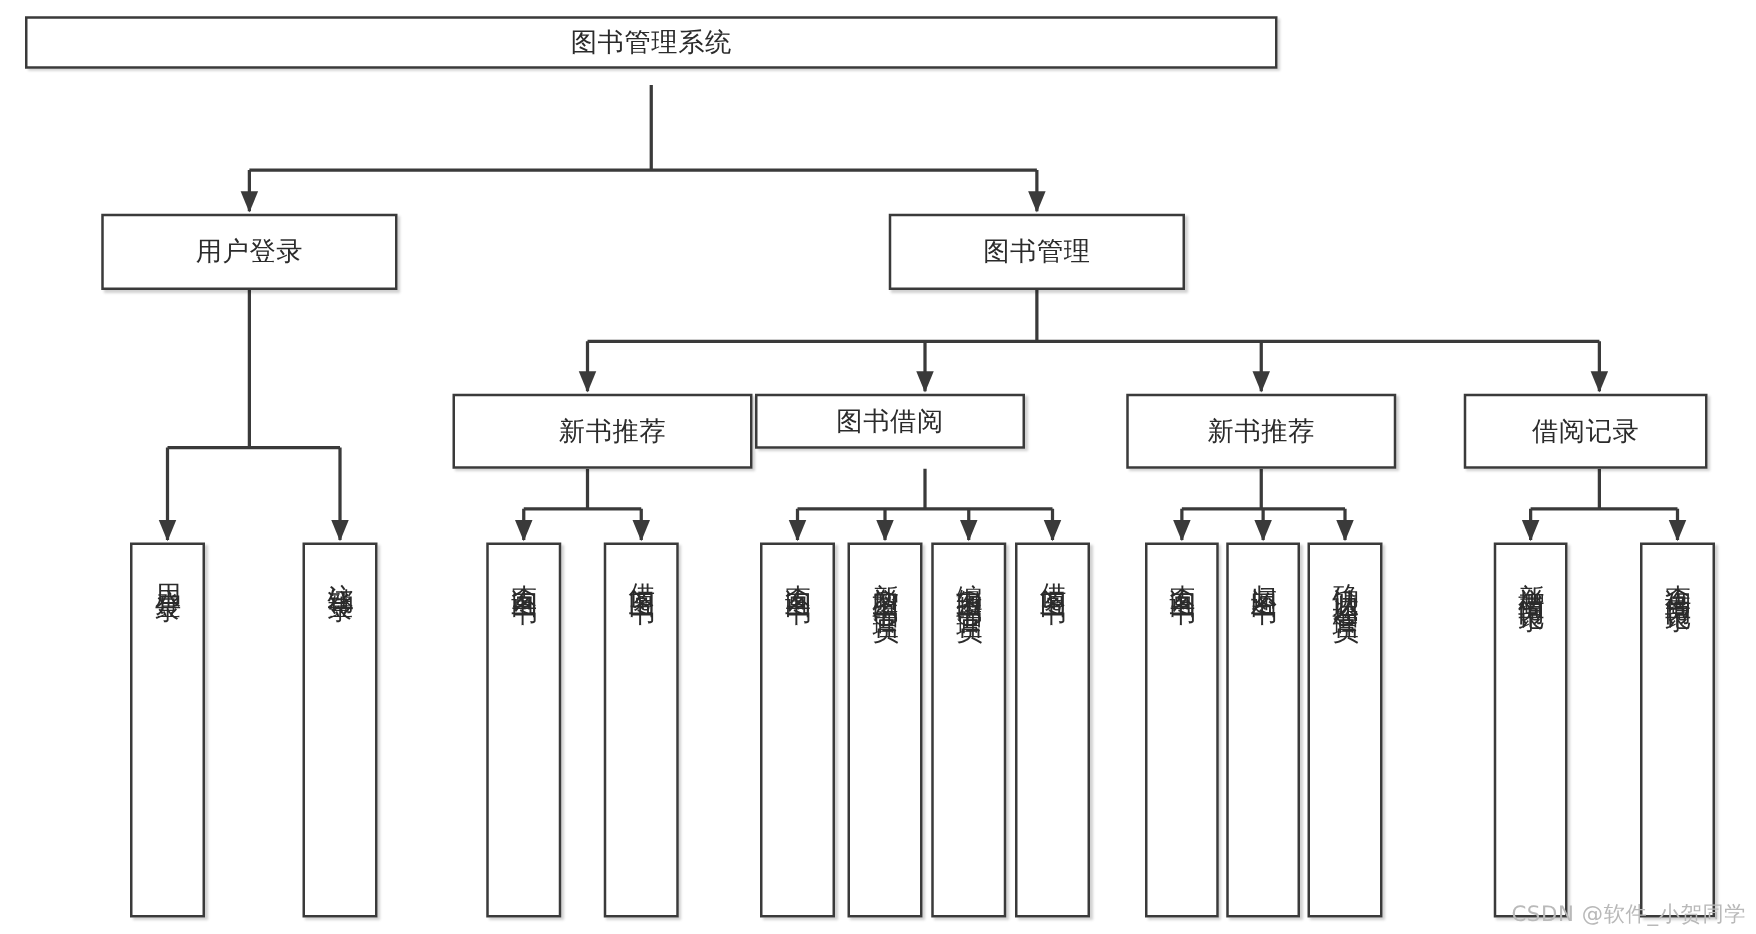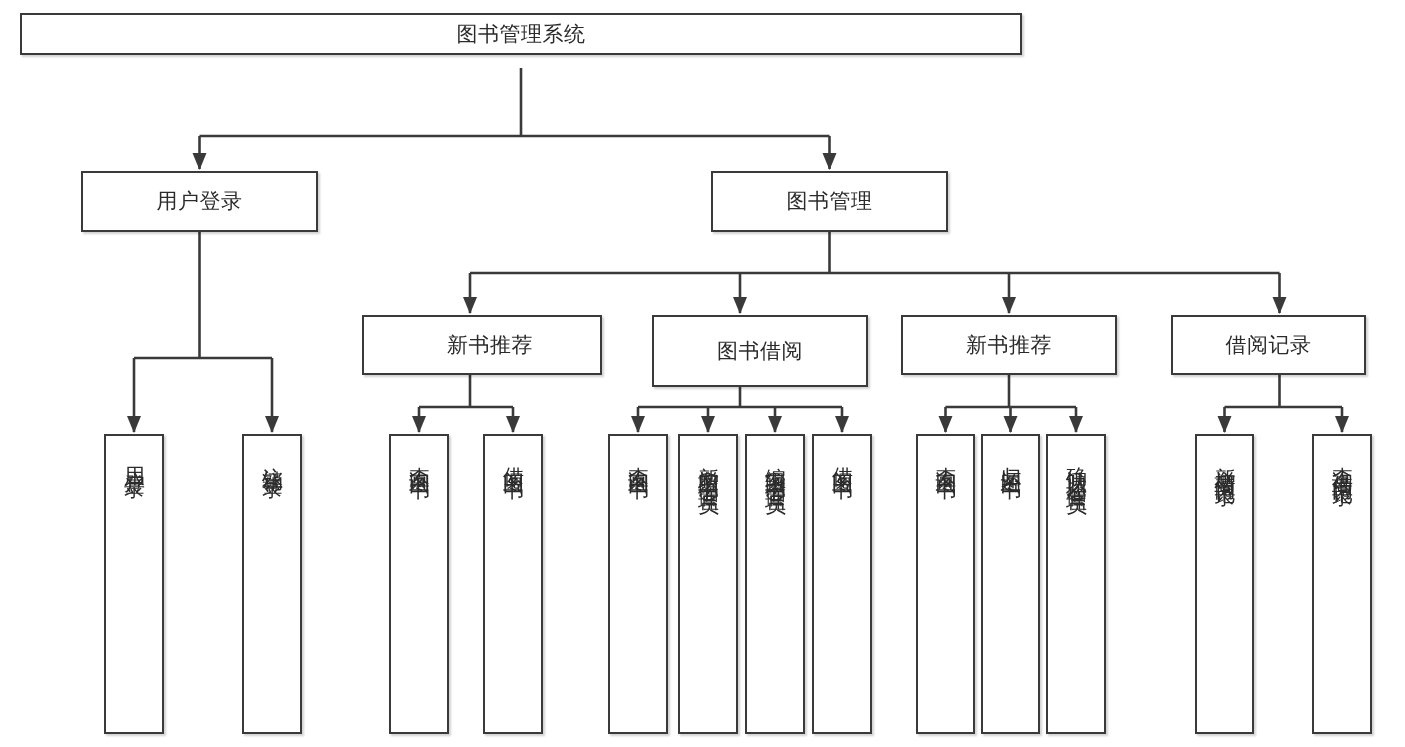--- a/index.html
+++ b/index.html
@@ -131,21 +131,21 @@
       </div>
       <div class="node" style="left: 81px; top: 171px; width: 237px; height: 61px;">
         <span class="label">用户登录</span>
       </div>
       <div class="node" style="left: 711px; top: 171px; width: 237px; height: 61px;">
         <span class="label">图书管理</span>
       </div>
       <div class="node" style="left: 362px; top: 315px; width: 240px; height: 60px; padding-left: 16px;">
         <span class="label">新书推荐</span>
       </div>
-      <div class="node" style="left: 652px; top: 315px; width: 216px; height: 72px;">
+      <div class="node" style="left: 604px; top: 315px; width: 216px; height: 44px;">
         <span class="label">图书借阅</span>
       </div>
       <div class="node" style="left: 901px; top: 315px; width: 216px; height: 60px;">
         <span class="label">新书推荐</span>
       </div>
       <div class="node" style="left: 1171px; top: 315px; width: 195px; height: 60px;">
         <span class="label">借阅记录</span>
       </div>
       <div class="node vertical" style="left: 104px; top: 434px; width: 60px; height: 300px;">
         <span class="label">用户登录</span>
@@ -180,13 +180,14 @@
       <div class="node vertical" style="left: 1046px; top: 434px; width: 60px; height: 300px;">
         <span class="label">确认归还（管理员）</span>
       </div>
       <div class="node vertical" style="left: 1195px; top: 434px; width: 59px; height: 300px;">
         <span class="label">新增借阅记录</span>
       </div>
       <div class="node vertical" style="left: 1312px; top: 434px; width: 60px; height: 300px;">
         <span class="label">查询借阅记录</span>
       </div>
     </div>
+  <div id="watermark">CSDN @软件_小贺同学</div>
 </div>
 
 </body></html>

